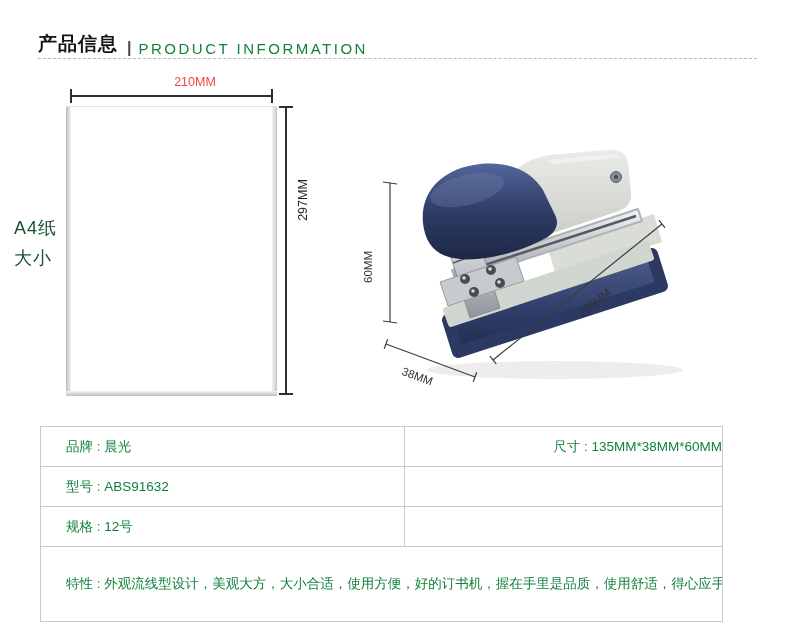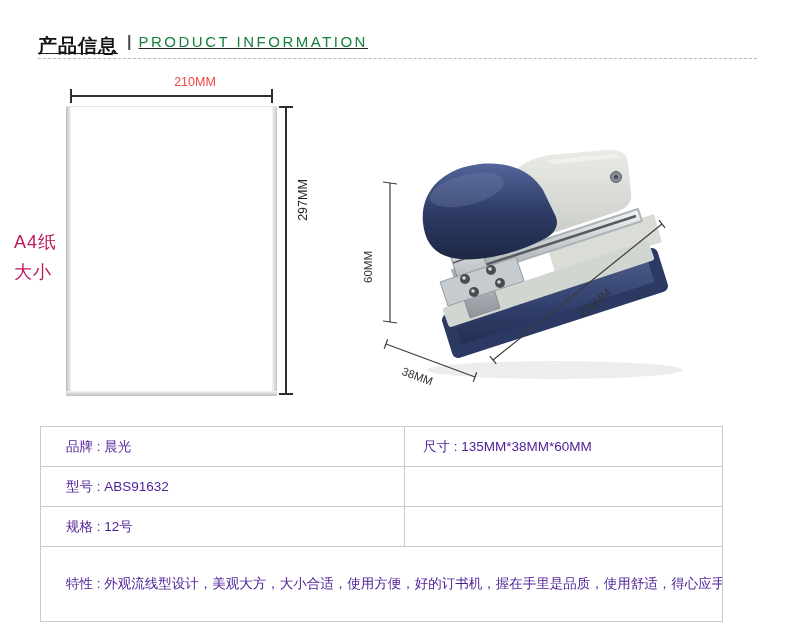--- a/index.html
+++ b/index.html
@@ -4,21 +4,21 @@
 <style>
   html,body{margin:0;padding:0;}
   body{
     width:790px;height:638px;background:#ffffff;
     font-family:"Liberation Sans","DejaVu Sans",sans-serif;
     position:relative;overflow:hidden;color:#222;
   }
   .page{position:absolute;inset:0;}
 
   
-  .hdr{position:absolute;left:38px;top:33px;display:flex;align-items:flex-start;height:24px;text-decoration:underline;}
+  .hdr{position:absolute;left:38px;top:33px;display:flex;align-items:flex-end;height:24px;}
   .hdr .cn{font-size:19px;font-weight:bold;color:#141414;letter-spacing:1px;}
   .hdr .sep{font-size:16px;color:#4a4a4a;margin:0 7px 0 9px;font-weight:bold;}
   .hdr .en{font-size:15px;color:#15803d;letter-spacing:2.5px;}
   .dash-line{position:absolute;left:38px;top:58px;width:719px;border-top:1px dashed #b8b8b8;}
 
   
   .a4-paper{position:absolute;left:66px;top:106px;width:211px;height:289px;background:#fff;border-top:1px solid #e3e3e3;}
   .a4-paper .sh-l{position:absolute;left:0;top:0;bottom:0;width:5px;background:linear-gradient(to right,#bdbdbd,#f4f4f4);}
   .a4-paper .sh-r{position:absolute;right:0;top:0;bottom:0;width:5px;background:linear-gradient(to left,#c6c6c6,#f4f4f4);}
   .a4-paper .sh-b{position:absolute;left:0;right:0;bottom:0;height:5px;background:linear-gradient(to top,#bdbdbd,#f4f4f4);}
@@ -26,30 +26,30 @@
   .dim{position:absolute;background:#2e2e2e;}
   .w-line{left:70px;top:95px;width:203px;height:2px;}
   .w-tick-l{left:70px;top:89px;width:2px;height:14px;}
   .w-tick-r{left:271px;top:89px;width:2px;height:14px;}
   .w-label{position:absolute;left:145px;top:75px;width:100px;text-align:center;font-size:12.5px;color:#ef4444;}
   .h-line{left:285px;top:107px;width:2px;height:288px;}
   .h-cap-t{left:279px;top:106px;width:14px;height:2px;}
   .h-cap-b{left:279px;top:393px;width:14px;height:2px;}
   .h-label{position:absolute;left:303px;top:200px;white-space:nowrap;font-size:12.5px;color:#1e1e1e;
            transform:translate(-50%,-50%) rotate(-90deg);}
-  .a4-caption{position:absolute;left:14px;top:227px;font-size:18px;color:#be185d;line-height:30px;letter-spacing:1px;}
+  .a4-caption{position:absolute;left:14px;top:213px;font-size:18px;color:#14532d;line-height:30px;letter-spacing:1px;}
 
   
   .fig{position:absolute;left:350px;top:130px;width:440px;height:280px;}
 
   
-  .spec{position:absolute;left:40px;top:426px;width:681px;border:1px solid #c9c9c9;font-size:13.5px;color:#4c1d95;background:#fff;}
+  .spec{position:absolute;left:40px;top:426px;width:681px;border:1px solid #c9c9c9;font-size:13.5px;color:#15803d;background:#fff;}
   .spec-row{display:flex;height:39px;border-bottom:1px solid #c9c9c9;}
   .spec-row .c-l{width:338px;border-right:1px solid #c9c9c9;padding-left:25px;line-height:39px;overflow:hidden;white-space:nowrap;}
-  .spec-row .c-r{flex:1;padding-left:18px;line-height:39px;overflow:hidden;white-space:nowrap;}
+  .spec-row .c-r{flex:1;padding-left:18px;line-height:39px;overflow:hidden;white-space:nowrap;text-align:right;}
   .feat-row{height:74px;line-height:74px;padding-left:25px;overflow:hidden;white-space:nowrap;}
 </style>
 </head>
 <body>
 
 <div class="page">
 
   <div class="hdr">
     <span class="cn">产品信息</span>
     <span class="sep">|</span>

